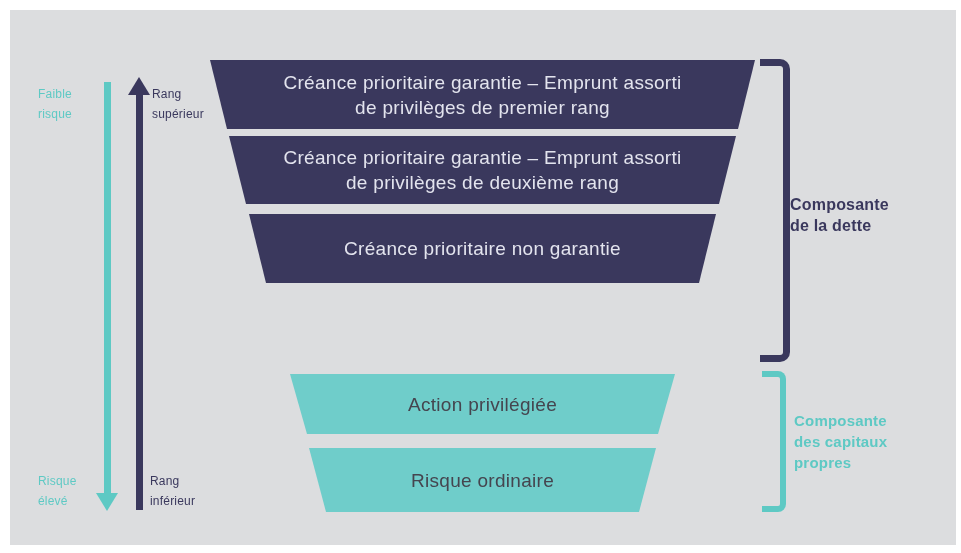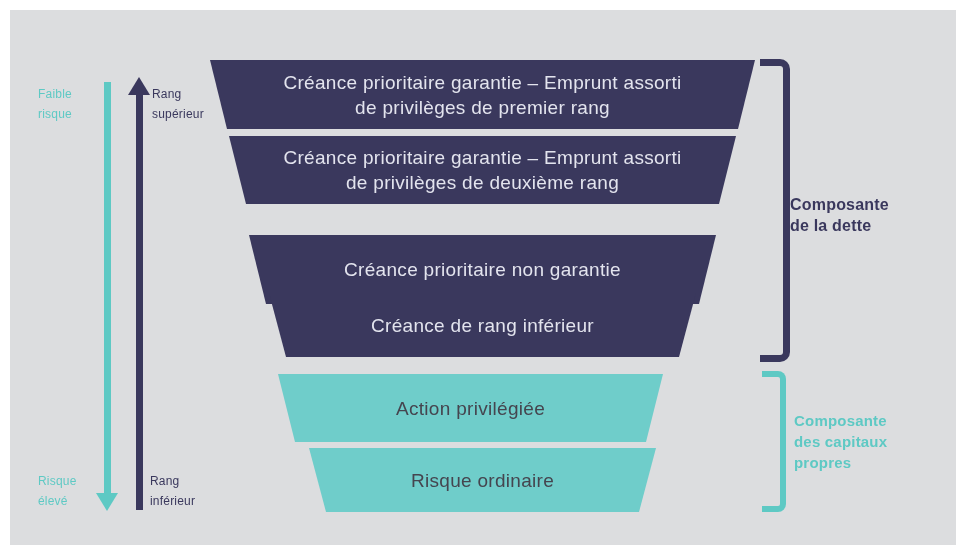--- a/index.html
+++ b/index.html
@@ -54,23 +54,23 @@
   
   .frow{
     position:absolute;display:flex;align-items:center;justify-content:center;
     text-align:center;font-size:19px;line-height:25px;letter-spacing:.3px;
     clip-path:polygon(0 0, 100% 0, calc(100% - 17px) 100%, 17px 100%);
   }
   .frow.debt{background:var(--navy);color:var(--text-light);}
   .frow.equity{background:var(--teal-box);color:var(--text-dark);}
   .r1{left:210px;top:60px;width:545px;height:69px;}
   .r2{left:229px;top:136px;width:507px;height:68px;}
-  .r3{left:249px;top:214px;width:467px;height:69px;margin-top:21px;}
+  .r3{left:249px;top:214px;width:467px;height:69px;}
   .r4{left:269px;top:293px;width:427px;height:64px;}
-  .r5{left:278px;top:374px;width:385px;height:68px;}
+  .r5{left:290px;top:374px;width:385px;height:60px;}
   .r6{left:309px;top:448px;width:347px;height:64px;}
 
   
   .bracket{
     position:absolute;box-sizing:border-box;background:transparent;
     border-style:solid;border-left:none;
   }
   .bracket-debt{
     left:760px;top:59px;width:30px;height:303px;
     border-color:var(--navy);border-width:7px;border-radius:0 10px 10px 0;
@@ -109,23 +109,20 @@
     <span class="pre">Créance prioritaire garantie – Emprunt assorti
 de privilèges de premier rang</span>
   </div>
   <div class="frow debt r2">
     <span class="pre">Créance prioritaire garantie – Emprunt assorti
 de privilèges de deuxième rang</span>
   </div>
   <div class="frow debt r3">
     <span class="pre">Créance prioritaire non garantie</span>
   </div>
-  <div class="frow debt r4">
-    <span class="pre">Créance de rang inférieur</span>
-  </div>
   <div class="frow equity r5">
     <span class="pre">Action privilégiée</span>
   </div>
   <div class="frow equity r6">
     <span class="pre">Risque ordinaire</span>
   </div>
 
   <div class="bracket bracket-debt"></div>
   <div class="bracket-label pre label-debt">Composante
 de la dette</div>

